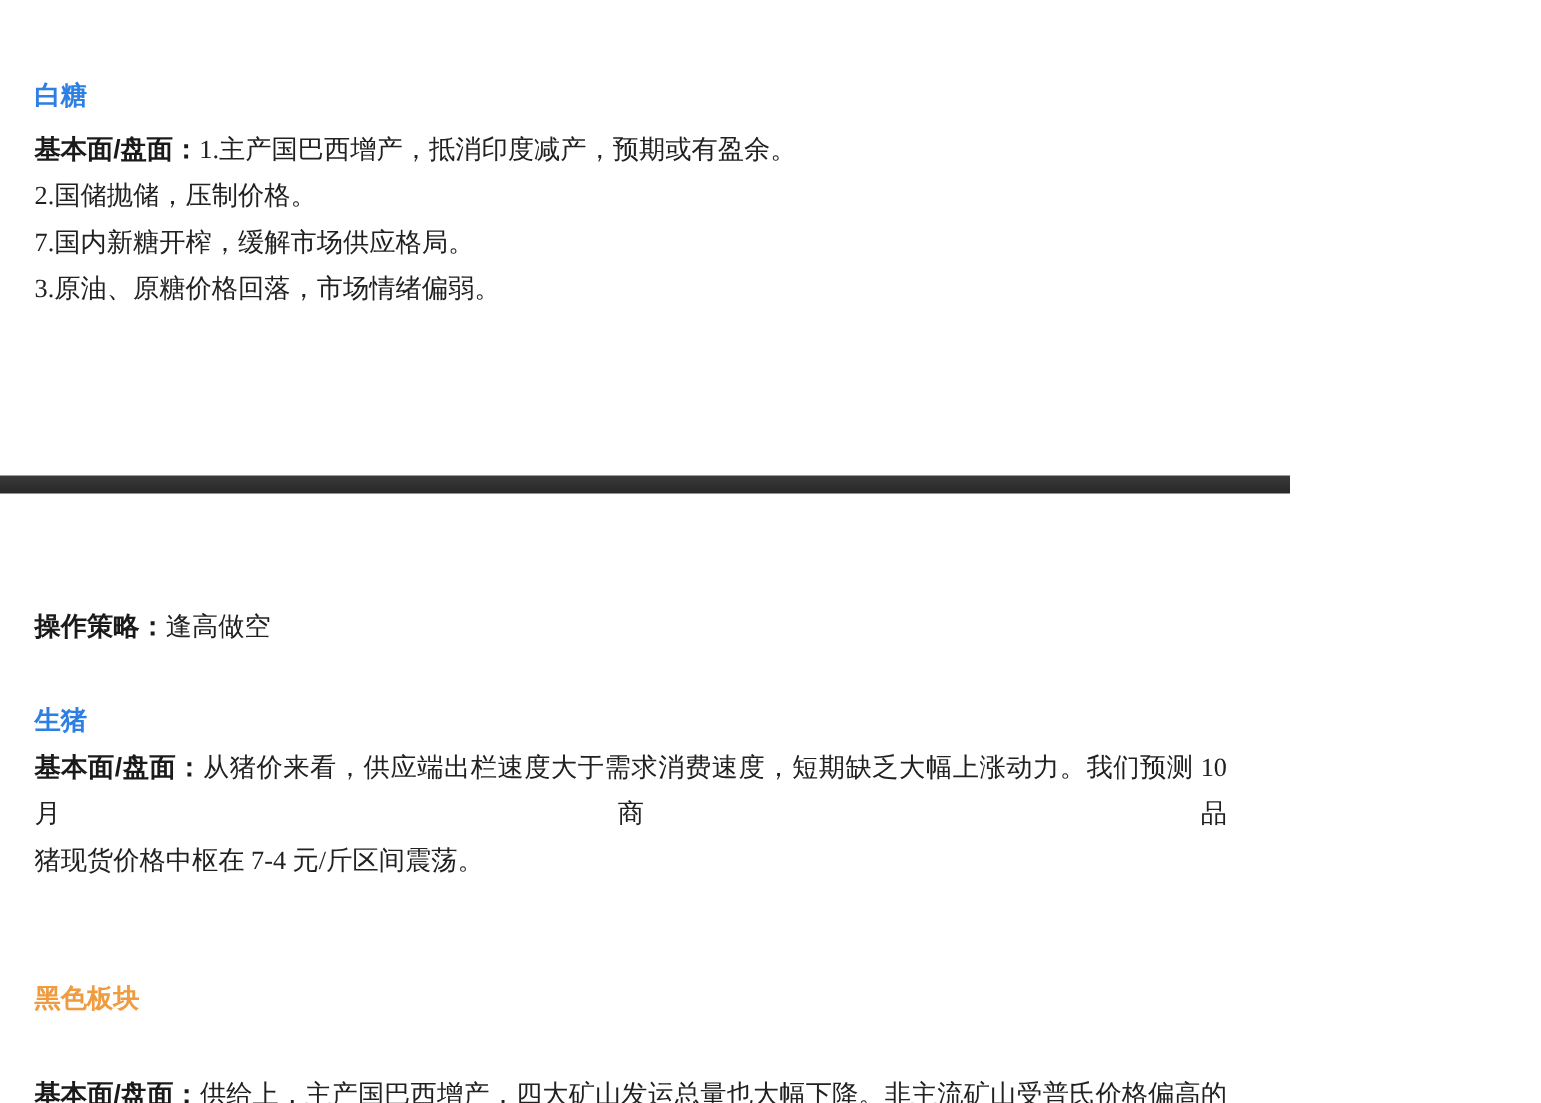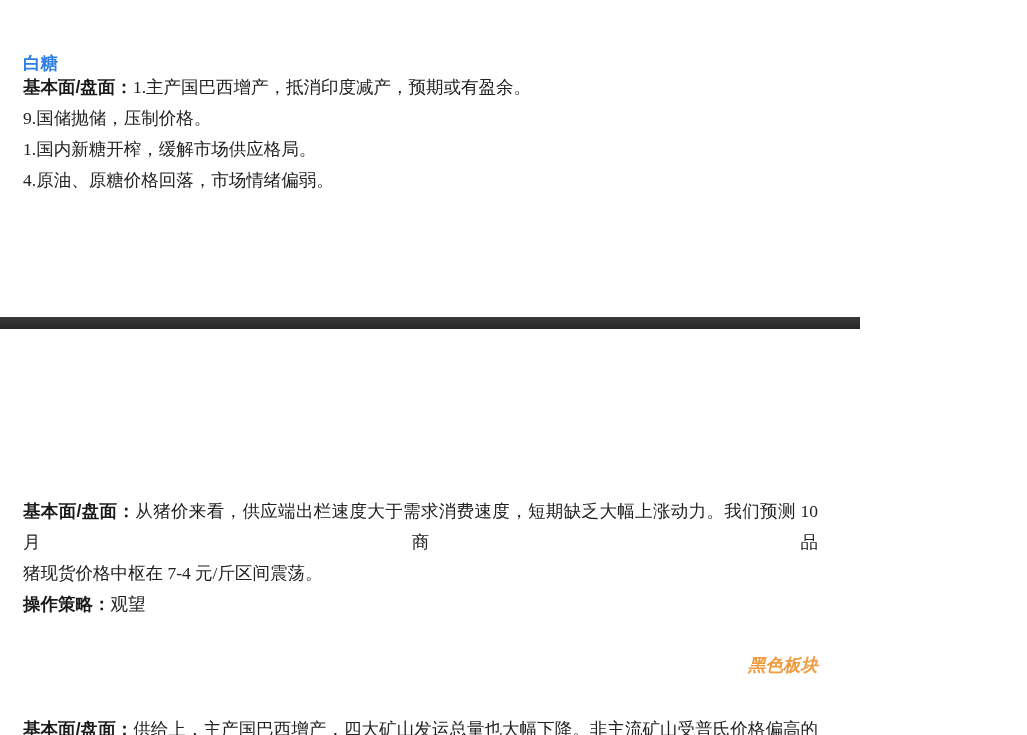--- a/index.html
+++ b/index.html
@@ -21,21 +21,21 @@
     right: 42px;
   }
   .sec-title {
     font-family: "Liberation Sans", sans-serif;
     font-weight: bold;
     font-size: 17.5px;
     line-height: 24px;
   }
   .blue { color: #2E7FE3; }
   .orange { color: #EF9B40; }
-  .centered { text-align: right; font-style: italic; }
+  .centered { text-align: left; }
   .line { line-height: 31px; white-space: nowrap; }
   .para-line { line-height: 31px; }
   .stretch {
     text-align: justify;
     text-align-last: justify;
   }
   .lbl {
     font-family: "Liberation Sans", sans-serif;
     font-weight: bold;
     color: #1a1a1a;
@@ -48,35 +48,36 @@
     background: linear-gradient(#3a3a3a, #282828);
   }
 </style>
 </head>
 <body>
 
 <div class="page">
 
   <div class="abs sec-title blue" style="top:7px">白糖</div>
 
-  <div class="abs" style="top:28px">
+  <div class="abs" style="top:40px">
     <div class="line"><span class="lbl">基本面/盘面：</span><span>1.主产国巴西增产，抵消印度减产，预期或有盈余。</span></div>
-    <div class="line">9.国储抛储，压制价格。</div>
-    <div class="line">1.国内新糖开榨，缓解市场供应格局。</div>
-    <div class="line">4.原油、原糖价格回落，市场情绪偏弱。</div>
+    <div class="line">2.国储抛储，压制价格。</div>
+    <div class="line">7.国内新糖开榨，缓解市场供应格局。</div>
+    <div class="line">3.原油、原糖价格回落，市场情绪偏弱。</div>
   </div>
 
   <div class="page-divider" style="top:273px"></div>
 
+  <div class="abs line" style="top:358px"><span class="lbl">操作策略：</span><span>逢高做空</span></div>
 
+  <div class="abs sec-title blue" style="top:424px">生猪</div>
 
   <div class="abs" style="top:452px">
     <div class="para-line stretch"><span class="lbl">基本面/盘面：</span><span>从猪价来看，供应端出栏速度大于需求消费速度，短期缺乏大幅上涨动力。我们预测 10 月商品</span></div>
     <div class="para-line">猪现货价格中枢在 7-4 元/斤区间震荡。</div>
-    <div class="para-line"><span class="lbl">操作策略：</span><span>观望</span></div>
   </div>
 
   <div class="abs sec-title orange centered" style="top:608px; line-height:26px">黑色板块</div>
 
 
   <div class="abs" style="top:670px">
     <div class="para-line stretch"><span class="lbl">基本面/盘面：</span><span>供给上，主产国巴西增产，四大矿山发运总量也大幅下降。非主流矿山受普氏价格偏高的带动</span></div>
   </div>
 
 </div>

